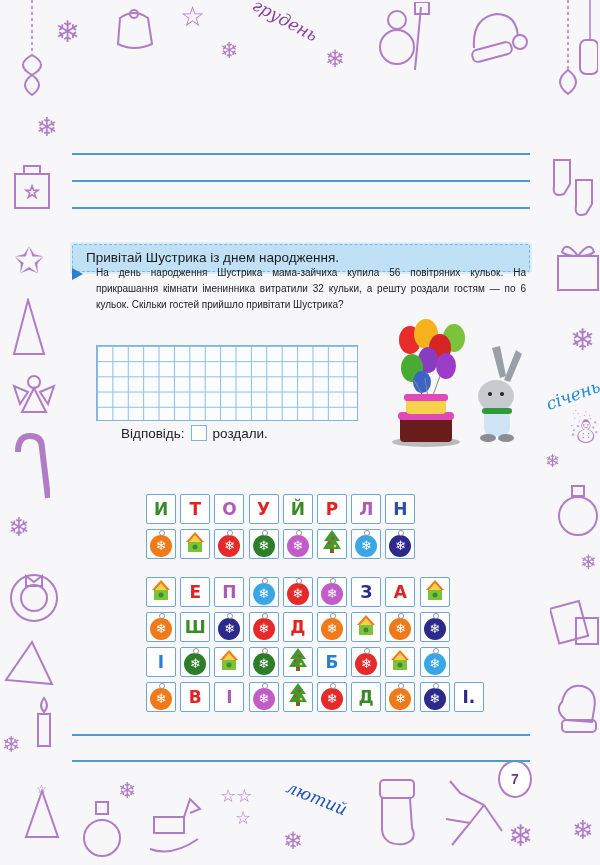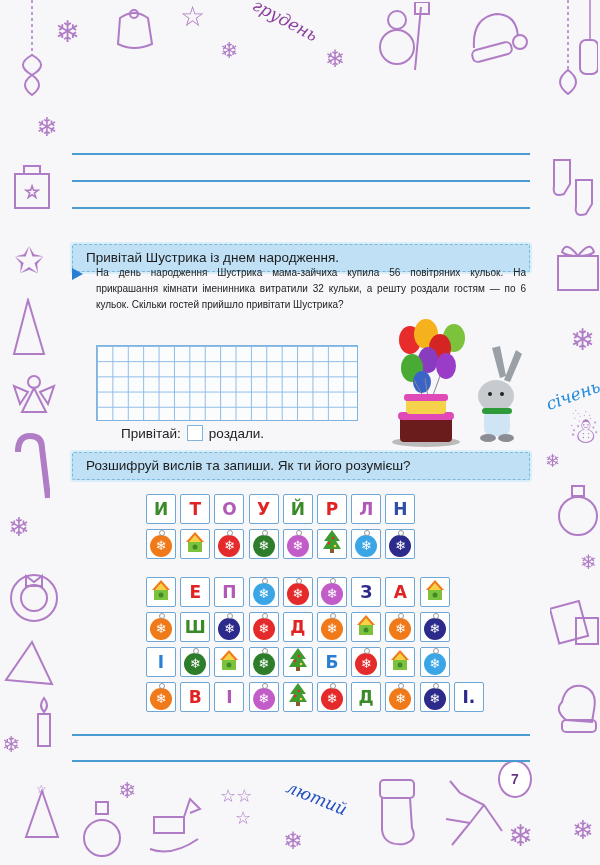--- a/index.html
+++ b/index.html
@@ -253,21 +253,21 @@
 
   <div class="rule" style="top:153px;"></div>
   <div class="rule" style="top:180px;"></div>
   <div class="rule" style="top:207px;"></div>
 
   <div class="banner" style="top:244px;">Привітай Шустрика із днем народження.</div>
   <div class="bullet"></div>
   <div class="task">На день народження Шустрика мама-зайчиха купила 56 повітряних кульок. На прикрашання кімнати іменинника витратили 32 кульки, а решту роздали гостям — по 6 кульок. Скільки гостей прийшло привітати Шустрика?</div>
   <div class="grid"></div>
   <div class="answer">
-    <span>Привітай:</span>
+    <span>Відповідь:</span>
     <span class="box"></span>
     <span>роздали.</span>
   </div>
 
   <div style="position:absolute;left:380px;top:318px;width:150px;height:130px;">
     <svg width="150" height="130" viewBox="0 0 150 130">
       <ellipse cx="30" cy="22" rx="11" ry="14" fill="#e82c2c"></ellipse>
       <ellipse cx="46" cy="16" rx="12" ry="15" fill="#f6b21c"></ellipse>
       <ellipse cx="74" cy="20" rx="11" ry="14" fill="#7cc23a"></ellipse>
       <ellipse cx="60" cy="30" rx="11" ry="14" fill="#d42424"></ellipse>
@@ -288,21 +288,20 @@
       <ellipse cx="116" cy="78" rx="18" ry="16" fill="#c7cbd0"></ellipse>
       <rect x="104" y="92" width="26" height="26" rx="8" fill="#cfe5f6"></rect>
       <rect x="102" y="90" width="30" height="6" rx="3" fill="#2e9a3a"></rect>
       <circle cx="110" cy="76" r="2" fill="#222"></circle>
         <circle cx="122" cy="76" r="2" fill="#222"></circle>
       <ellipse cx="108" cy="120" rx="8" ry="4" fill="#8a8e94"></ellipse>
         <ellipse cx="126" cy="120" rx="8" ry="4" fill="#8a8e94"></ellipse>
     </svg>
   </div>
 
-  <div class="banner" style="top:452px;">Розшифруй вислів та запиши. Як ти його розумієш?</div>
 
   <div id="cipher-area">
       <div class="tile" style="left: 146px; top: 494px;">
         <span style="color: rgb(58, 138, 42);">И</span>
       </div>
       <div class="tile" style="left: 146px; top: 529px;">
         <span class="orn" style="background: rgb(240, 122, 26);">❄</span>
       </div>
       <div class="tile" style="left: 180.2px; top: 494px;">
         <span style="color: rgb(224, 36, 36);">Т</span>

